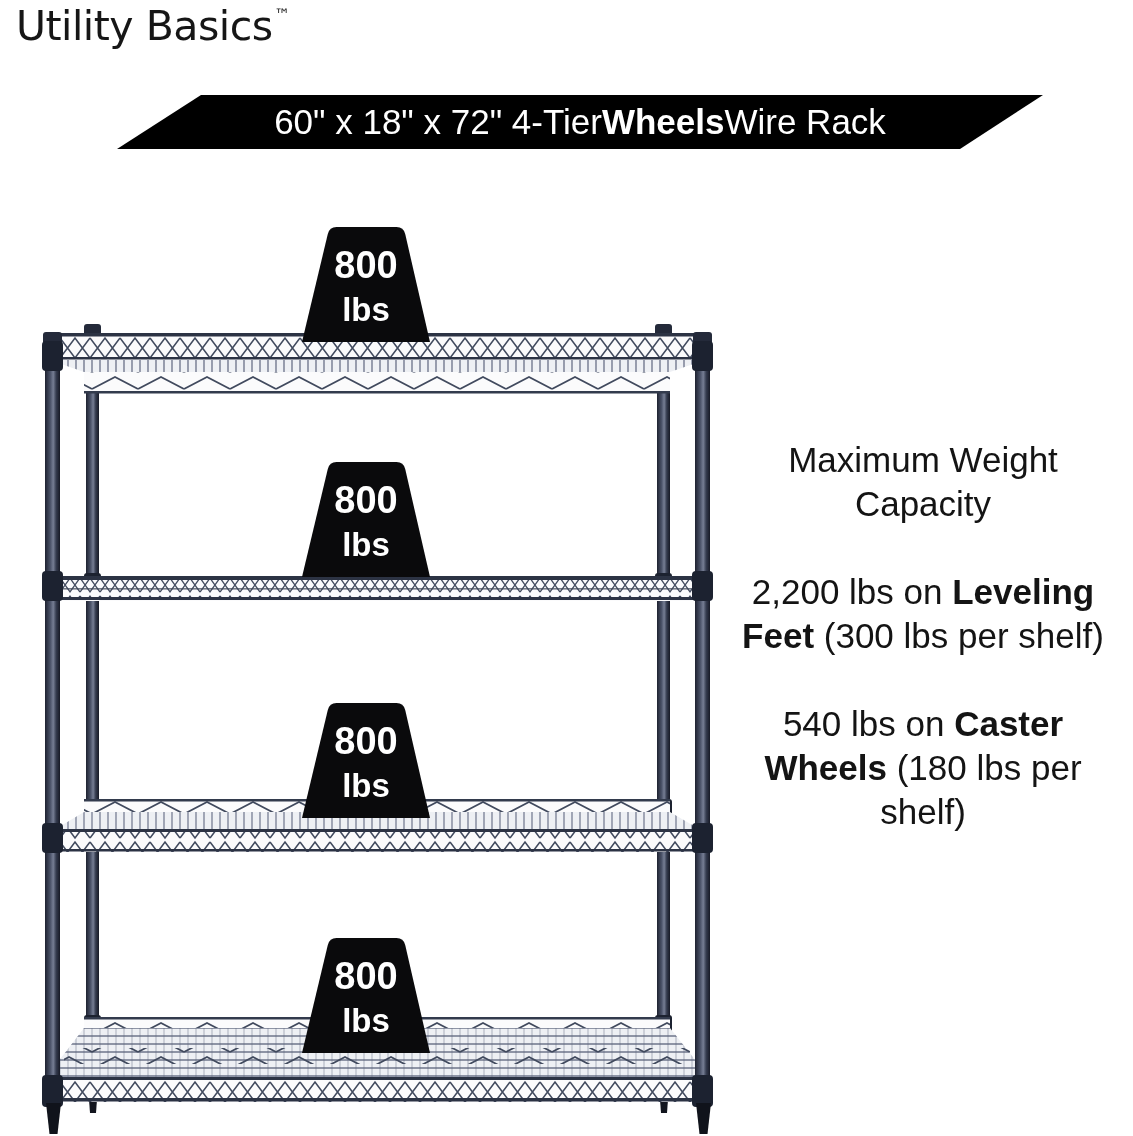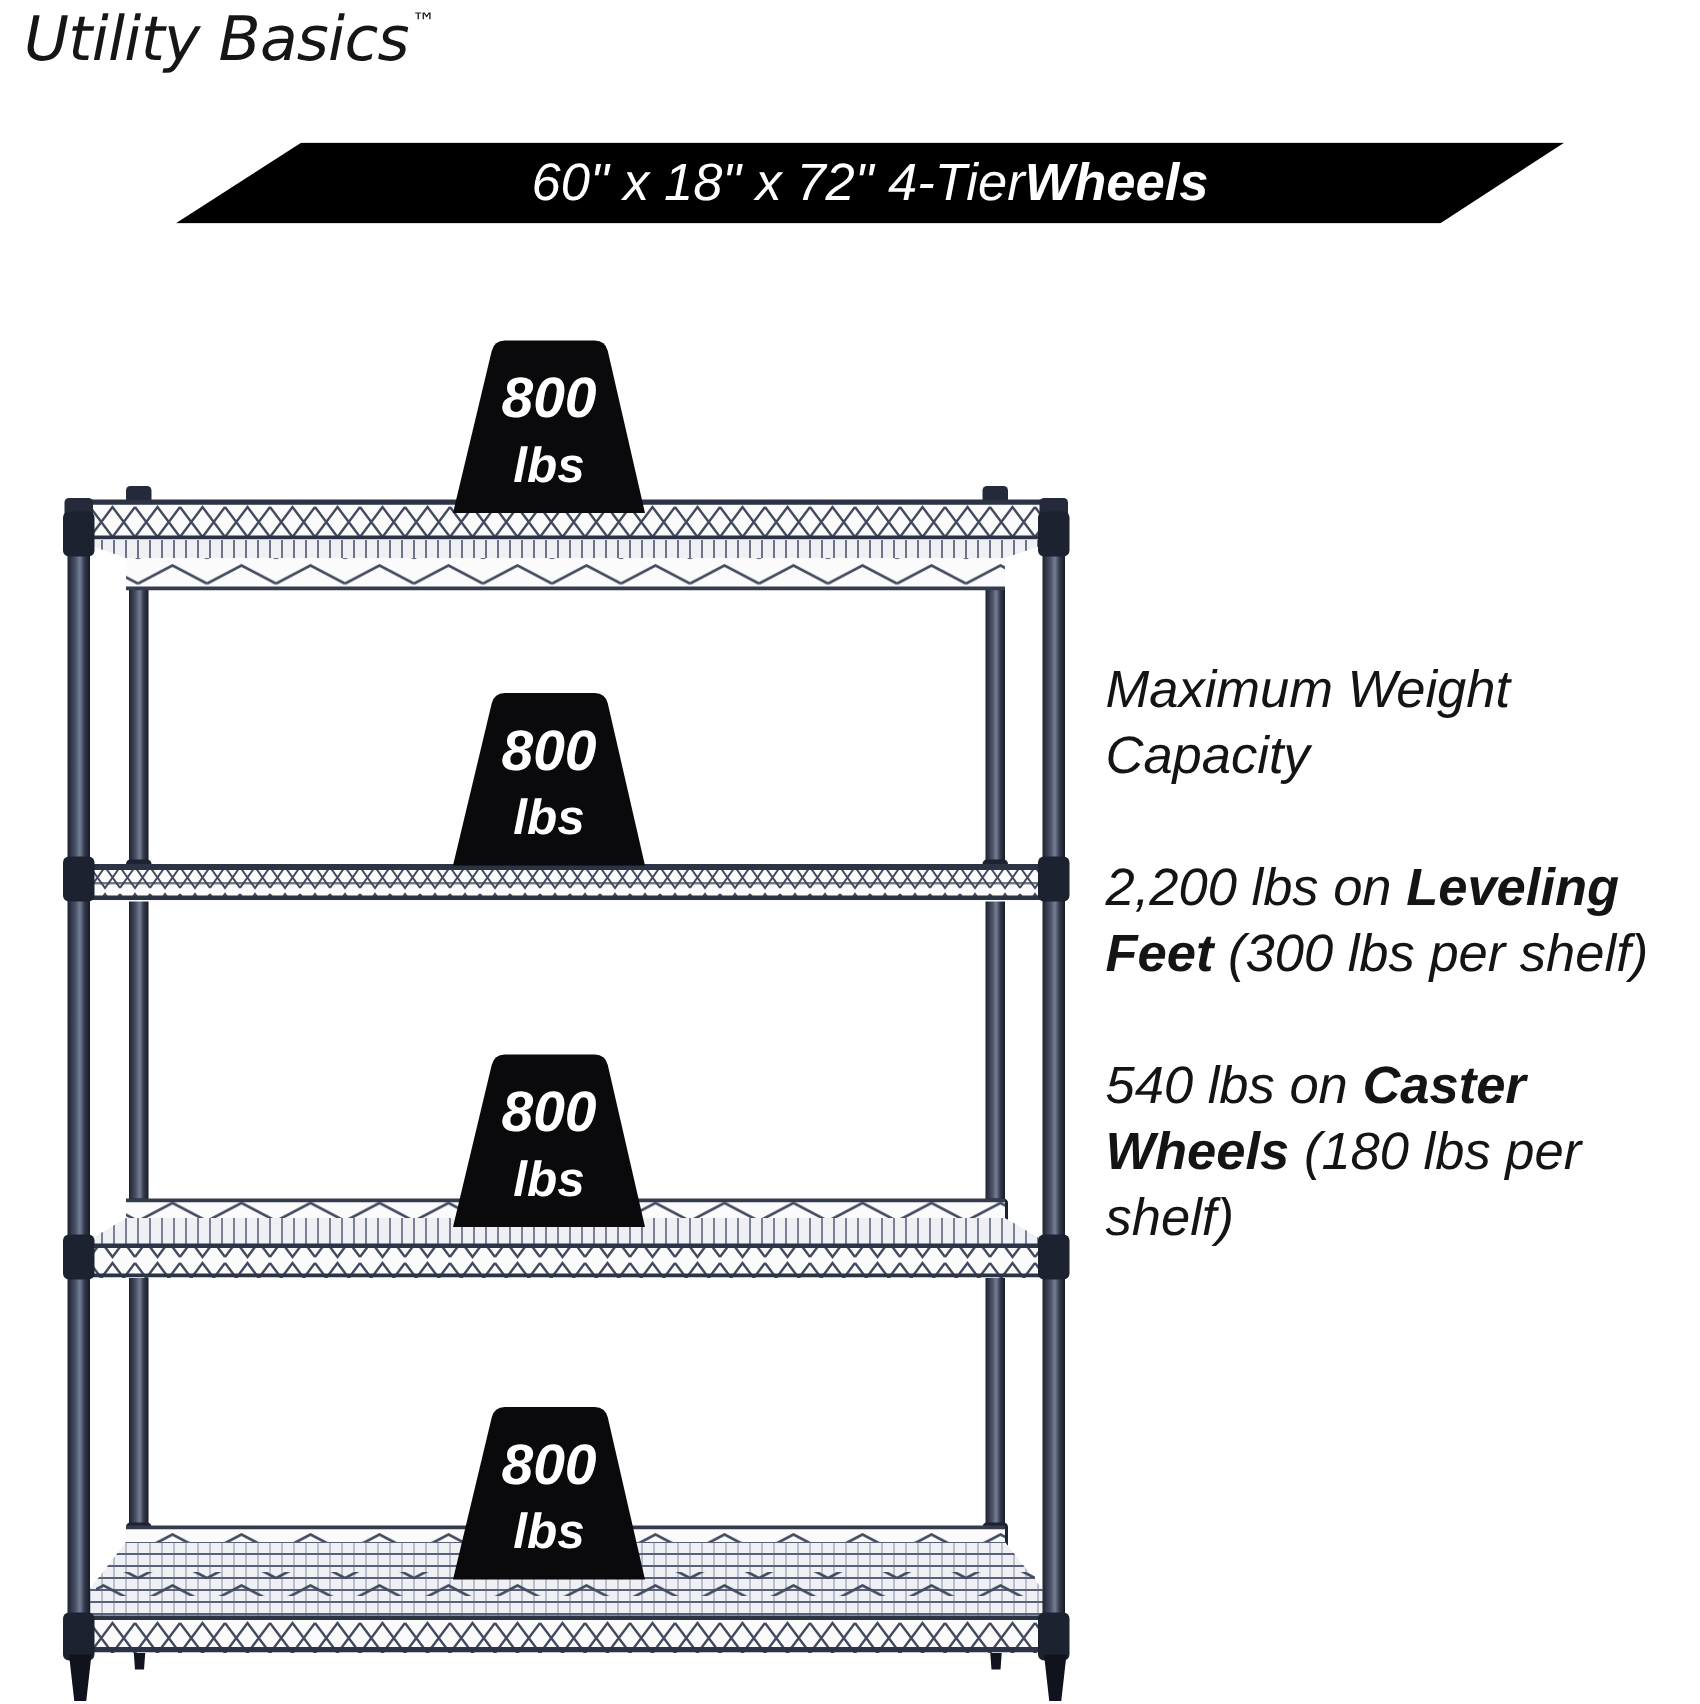--- a/index.html
+++ b/index.html
@@ -1,17 +1,17 @@
 <!DOCTYPE html>
 <html><head>
 <meta charset="utf-8">
 <style>
   html,body{margin:0;padding:0;background:#fff;}
   .page{position:relative;width:1133px;height:1136px;background:#fff;overflow:hidden;
-        font-family:"Liberation Sans",sans-serif;color:#141414;font-style:italic;}
+        font-family:"Liberation Sans",sans-serif;color:#141414;}
 
   
   .brand{position:absolute;left:16px;top:2px;font-family:"DejaVu Sans",sans-serif;
          font-size:41px;font-weight:500;color:#161616;letter-spacing:-.5px;}
   .brand .tm{font-size:16px;font-weight:400;position:relative;top:-20px;left:2px;}
 
   
   .banner{position:absolute;left:117px;top:95px;width:926px;height:54px;background:#000;
           clip-path:polygon(84px 0,100% 0,843px 100%,0 100%);
           display:flex;align-items:center;justify-content:center;
@@ -19,33 +19,34 @@
   .banner b{font-weight:700;}
 
   
   .rack-svg{position:absolute;left:0;top:0;width:1133px;height:1136px;}
   .badge-txt{fill:#fff;font-family:"Liberation Sans",sans-serif;font-weight:bold;text-anchor:middle;}
   .badge-val{font-size:38px;}
   .badge-unit{font-size:33px;}
 
   
   .info{position:absolute;left:737px;top:438px;width:372px;font-size:35px;line-height:44px;color:#141414;}
-  .info p{margin:0 0 44px 0;}
+  .info p{margin:0 0 44px 0;text-align:center;}
   .info b{font-weight:700;}
 </style>
 </head>
 <body>
 
 <div class="page">
 
   <div class="brand"><span>Utility Basics</span><span class="tm">™</span></div>
 
   <div class="banner">
       <span>60" x 18" x 72" 4-Tier </span>
       <b>Wheels</b>
+      <span> Wire Rack</span>
     </div>
 
   <svg class="rack-svg" viewBox="0 0 1133 1136">
     <defs>
       <linearGradient id="postg" x1="0" y1="0" x2="1" y2="0">
         <stop offset="0" stop-color="#1e2230"></stop>
         <stop offset="0.35" stop-color="#4a5268"></stop>
         <stop offset="0.55" stop-color="#767e94"></stop>
         <stop offset="0.75" stop-color="#343b4e"></stop>
         <stop offset="1" stop-color="#171a26"></stop>

